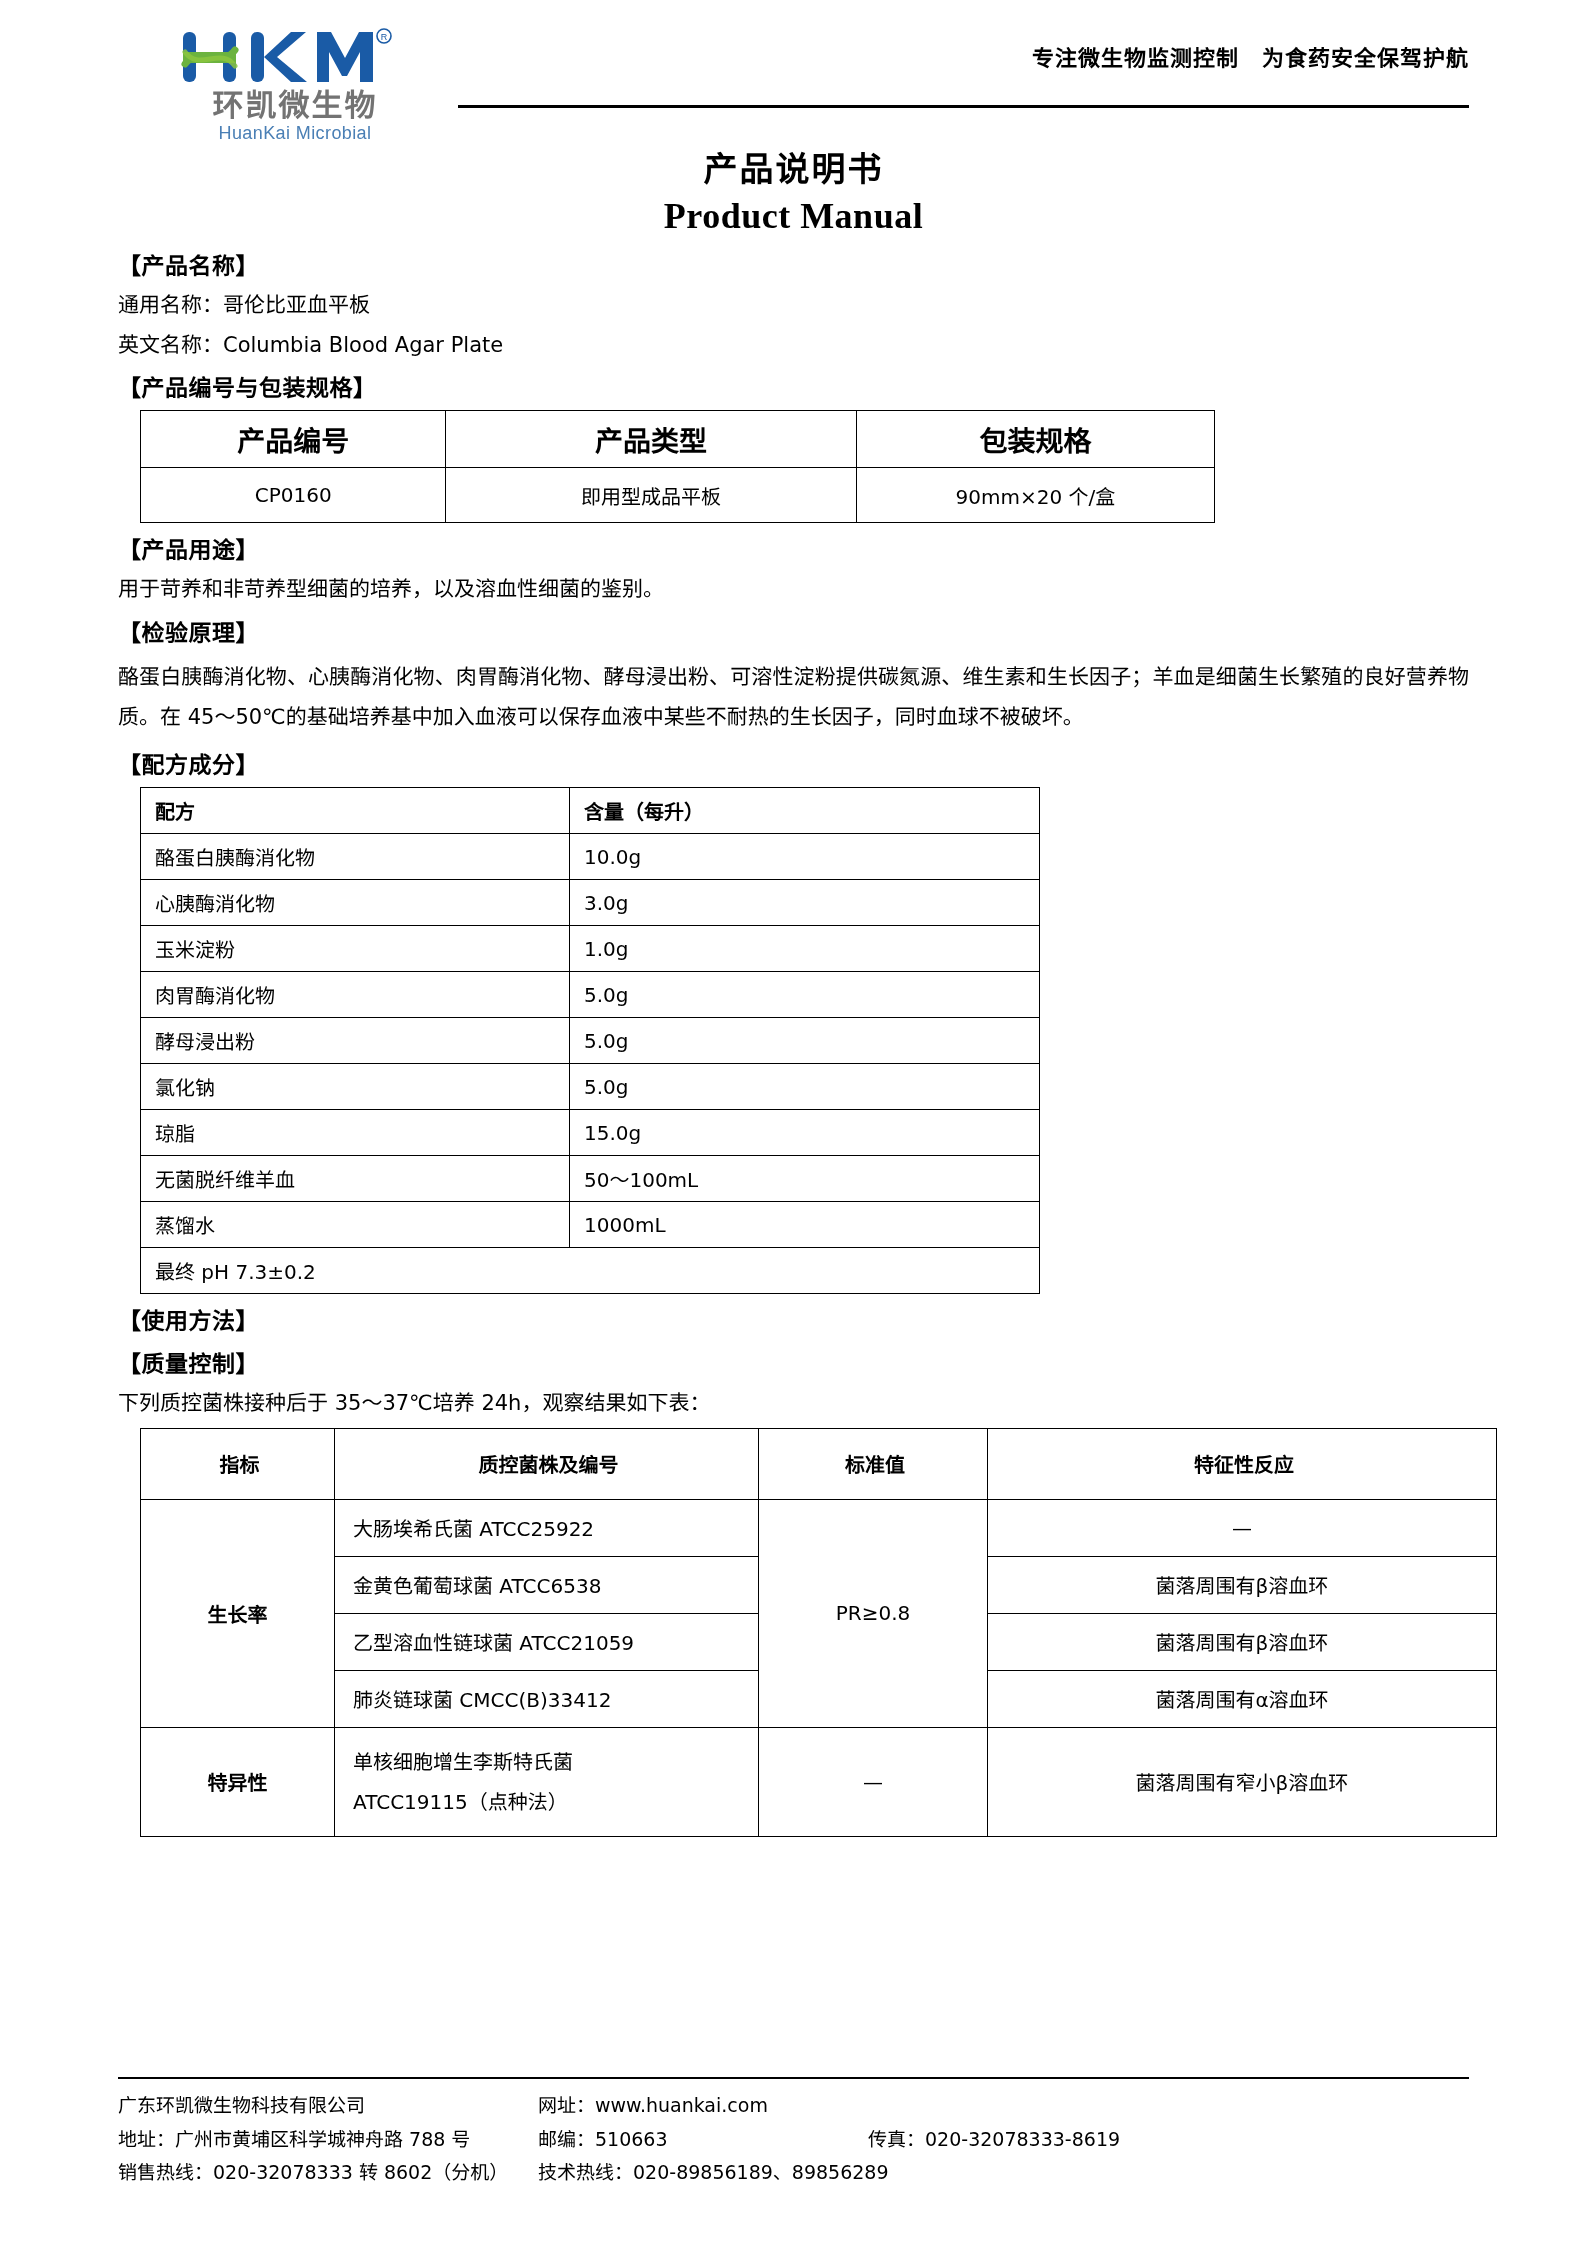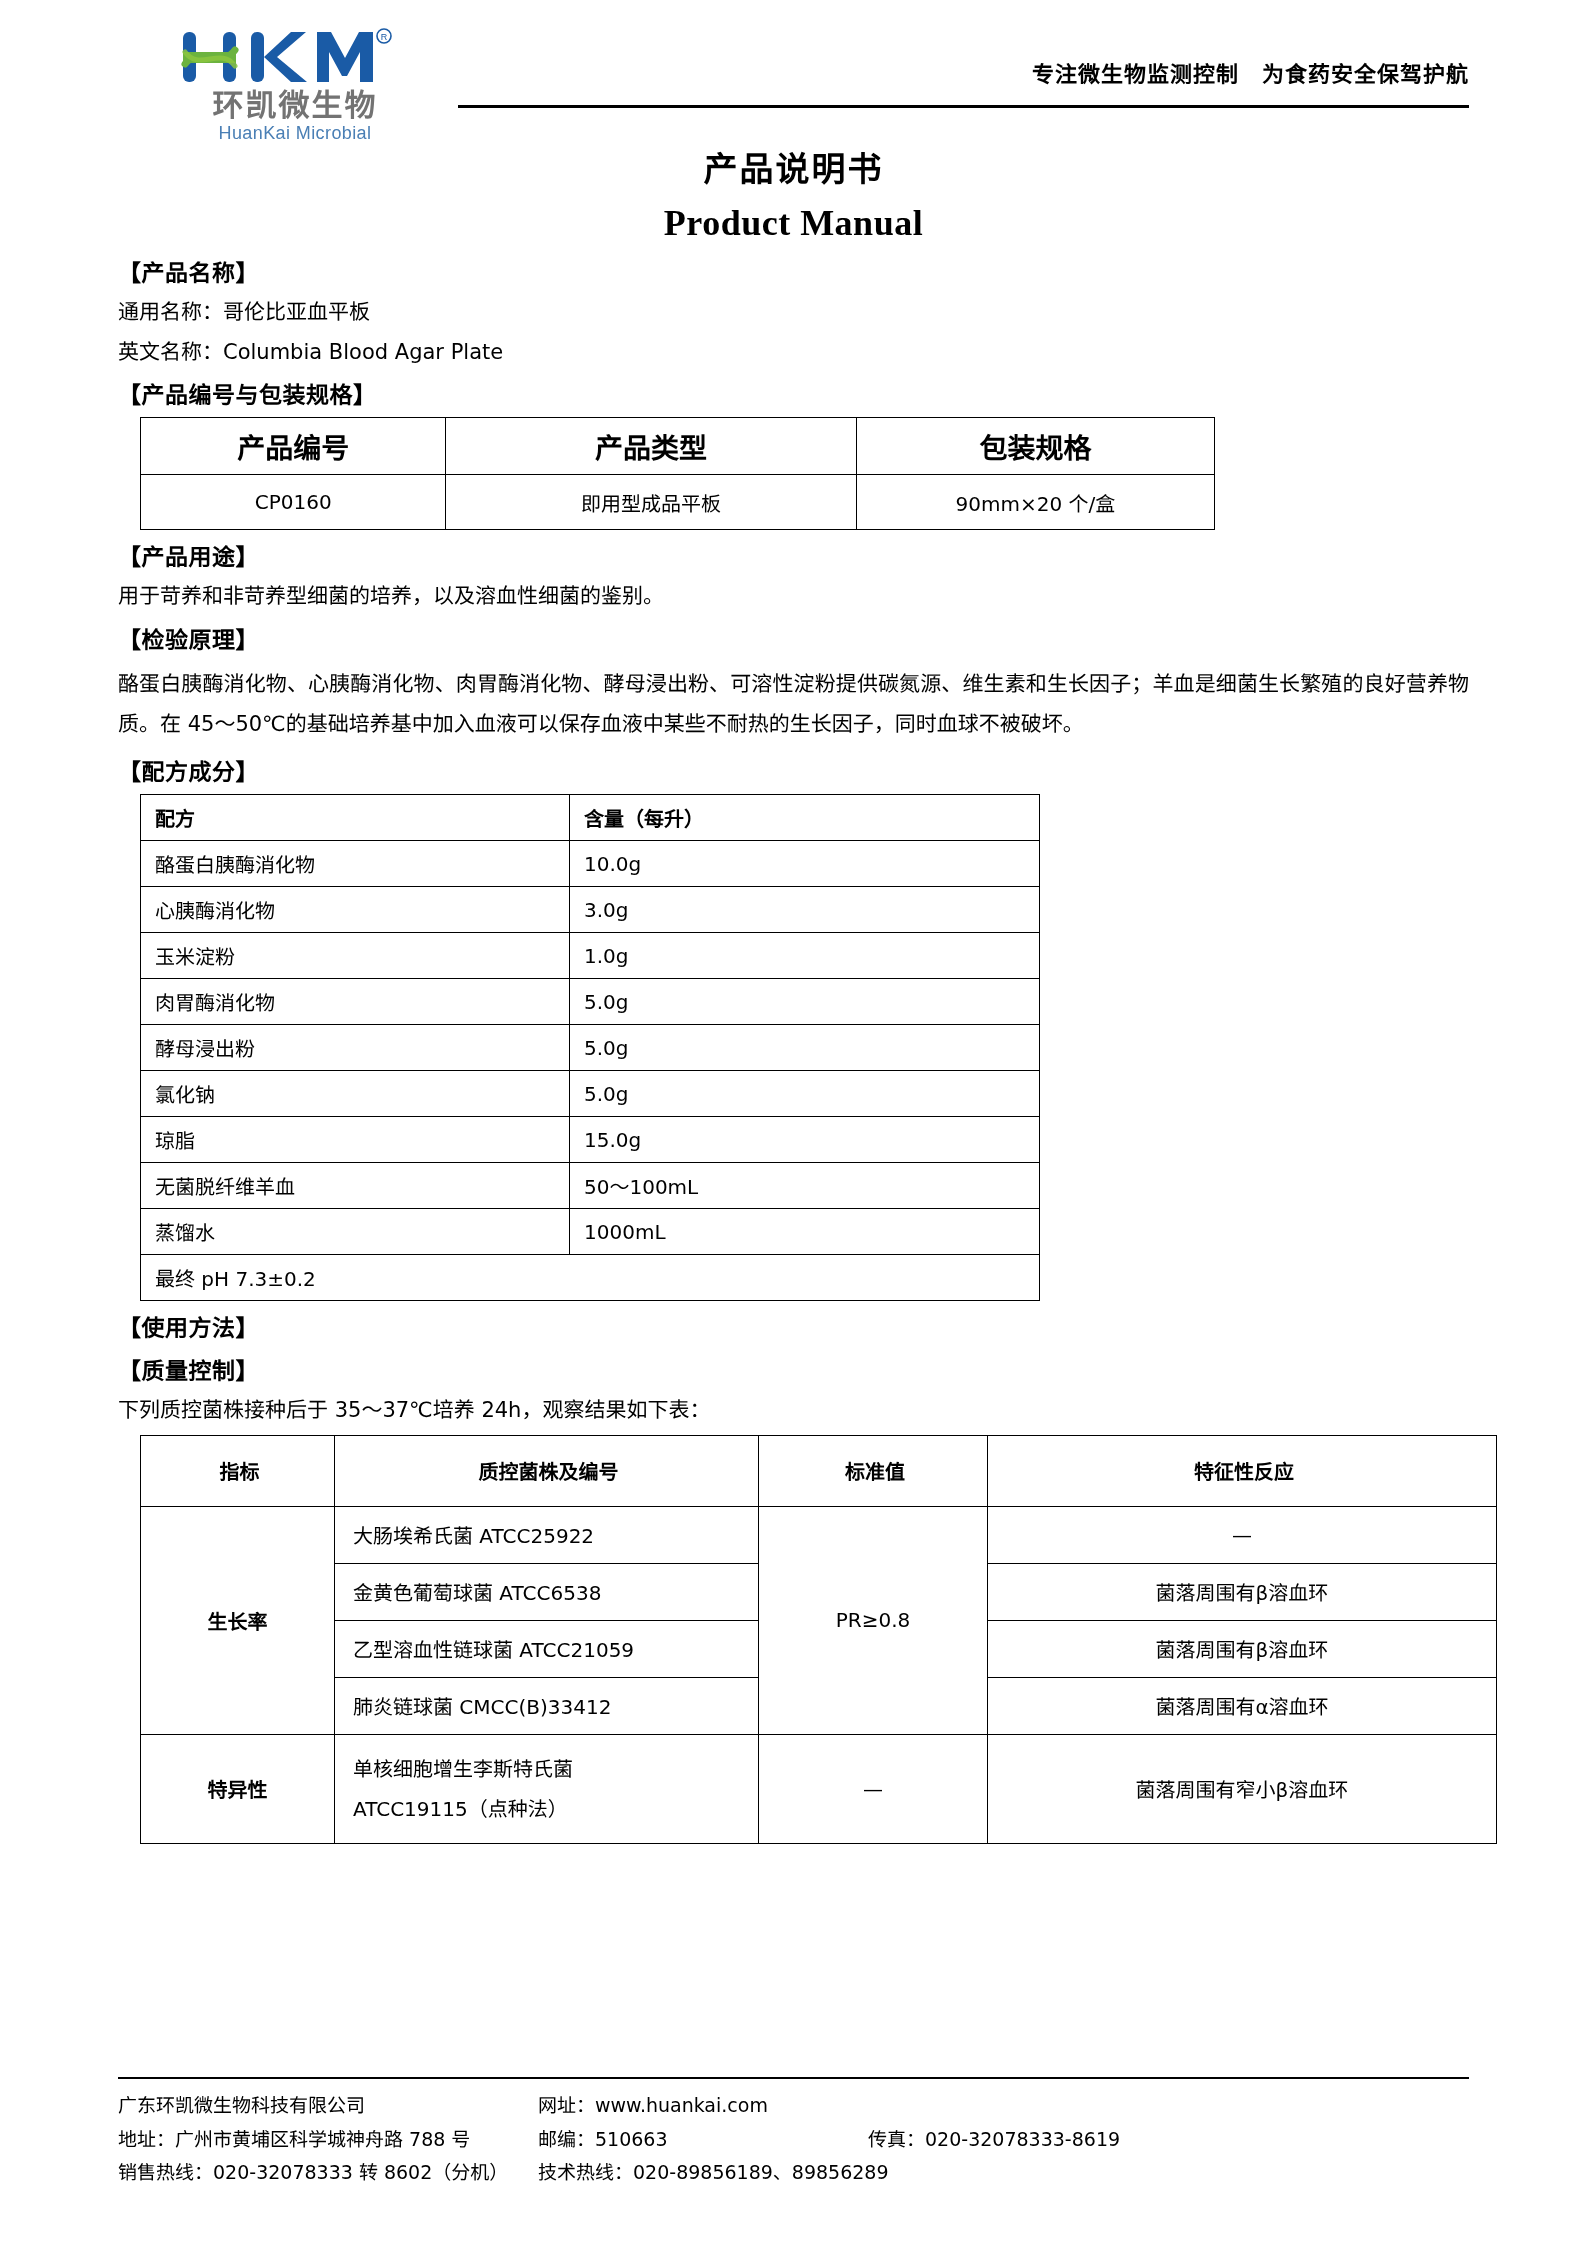--- a/index.html
+++ b/index.html
@@ -64,21 +64,21 @@
   .header-rule {
     position: absolute;
     left: 458px;
     right: 118px;
     top: 105px;
     border-top: 3px solid #000;
   }
   .tagline {
     position: absolute;
     right: 118px;
-    top: 56px;
+    top: 40px;
     font-family: "DejaVu Sans", sans-serif;
     font-size: 22px;
     font-weight: 600;
     letter-spacing: 1px;
     color: #000;
     text-align: center;
   }
 
   
   .doc-title {
@@ -91,21 +91,21 @@
     font-weight: 700;
     letter-spacing: 2px;
     line-height: 1.25;
   }
   .doc-title .en {
     font-family: "Liberation Serif", serif;
     font-size: 36px;
     font-weight: 700;
     letter-spacing: 0.5px;
     line-height: 1.3;
-    margin-top: 9px;
+    margin-top: 2px;
   }
 
   
   .content {
     padding: 0 118px;
     box-sizing: border-box;
   }
   h2.section {
     font-family: "DejaVu Sans", sans-serif;
     font-size: 23px;

